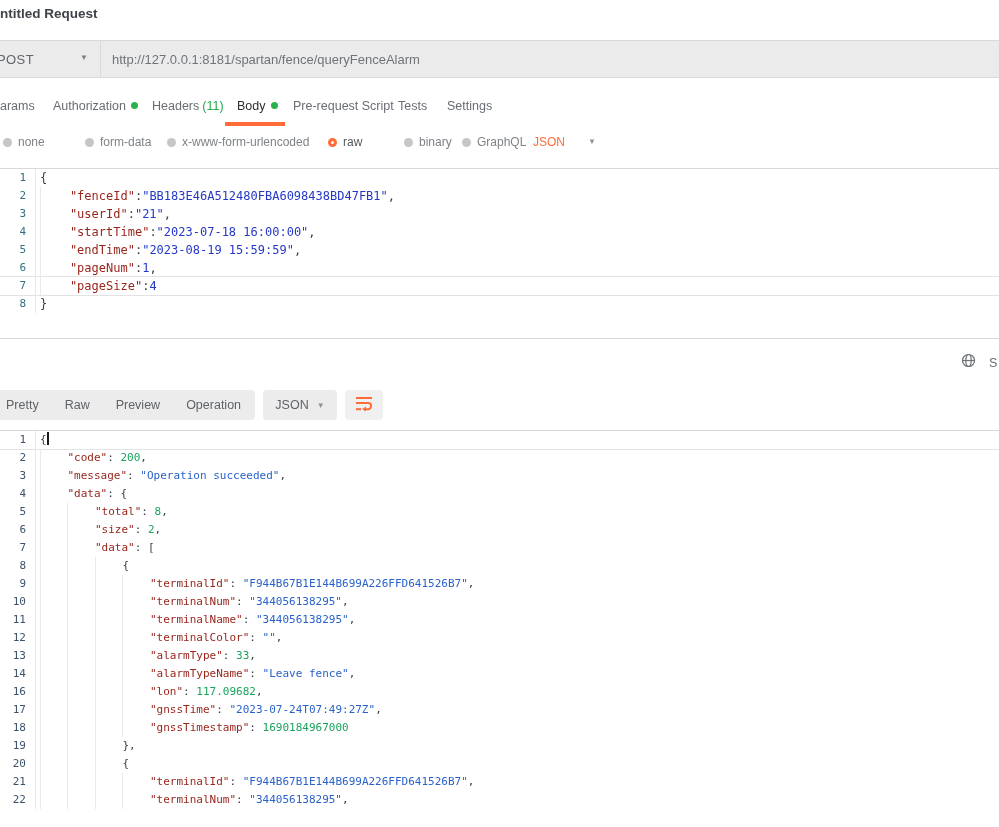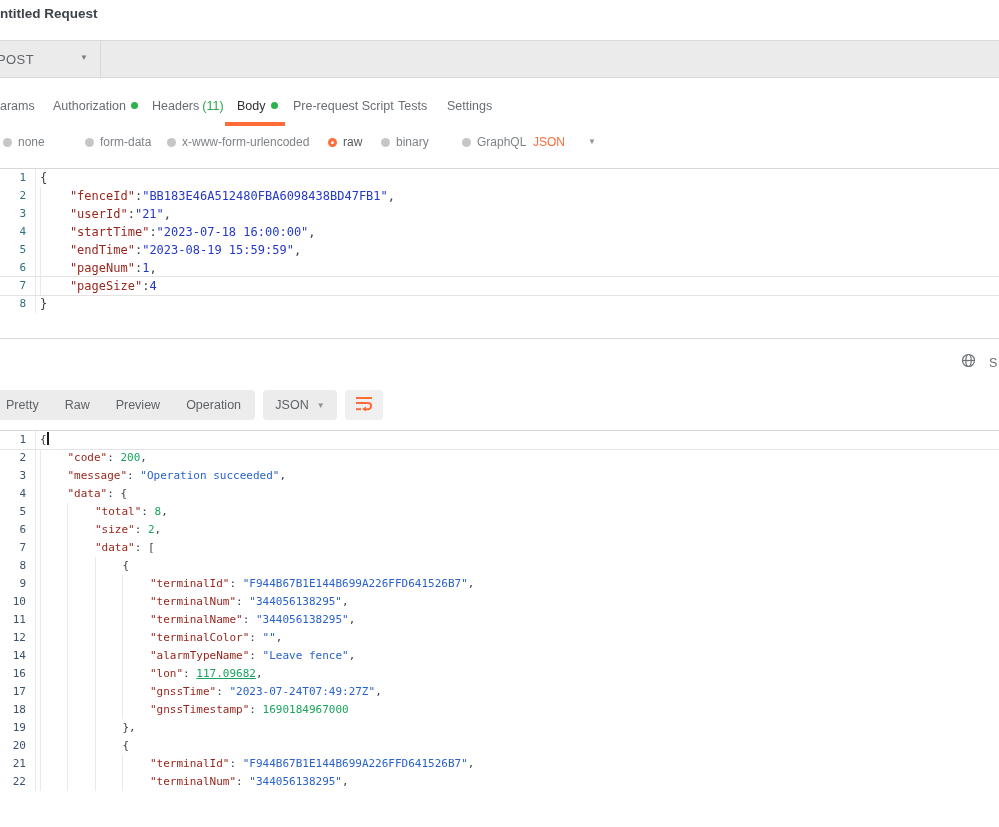--- a/index.html
+++ b/index.html
@@ -70,39 +70,40 @@
 <body>
 
 <div id="screen">
 
   <div class="abs win-title">ntitled Request</div>
 
   <div class="abs url-row">
     <span class="abs method">POST</span>
     <span class="abs method-caret">▼</span>
     <span class="abs method-sep"></span>
+    <span class="abs url-text">http://127.0.0.1:8181/spartan/fence/queryFenceAlarm</span>
   </div>
 
   <div class="abs req-tabs">
     <span class="tab" style="left:0">arams</span>
     <span class="tab" style="left:53px"><span>Authorization</span><span class="dot" style="background: rgb(43, 178, 76);"></span></span>
     <span class="tab" style="left:152px"><span>Headers</span><span class="count count-green" style="color: rgb(42, 166, 76);">(11)</span></span>
     <span class="tab tab-active" style="left:237px"><span>Body</span><span class="dot" style="background: rgb(43, 178, 76);"></span></span>
     <span class="tab" style="left:293px">Pre-request Script</span>
     <span class="tab" style="left:398px">Tests</span>
     <span class="tab" style="left:447px">Settings</span>
     <span class="abs tab-underline accent-bg" style="background: rgb(255, 108, 55);"></span>
   </div>
 
   <div class="abs radio-row">
     <span class="radio-item" style="left:3px"><span class="rdot"></span><span>none</span></span>
     <span class="radio-item" style="left:85px"><span class="rdot"></span><span>form-data</span></span>
     <span class="radio-item" style="left:167px"><span class="rdot"></span><span>x-www-form-urlencoded</span></span>
     <span class="radio-item" style="left:328px;color:#55585c"><span class="rdot rdot-sel"></span><span>raw</span></span>
-    <span class="radio-item" style="left:381px"><span class="rdot"></span><span>binary</span></span>
+    <span class="radio-item" style="left:404px"><span class="rdot"></span><span>binary</span></span>
     <span class="radio-item" style="left:462px"><span class="rdot"></span><span>GraphQL</span></span>
     <span class="radio-item accent-fg" style="left: 533px; color: rgb(255, 108, 55);">JSON</span>
     <span class="radio-item caret-sm" style="left:588px;top:9px">▼</span>
   </div>
 
   <div class="abs editor req-editor" id="req-editor">
       <div class="code-row">
         <span class="gutter">1</span>
         <span class="code"><span style="color: rgb(58, 61, 65);">{</span></span>
       </div>
@@ -210,26 +211,30 @@
       </div>
       <div class="code-row">
         <span class="gutter">11</span>
         <span class="code"><span class="iguide"></span><span class="iguide"></span><span class="iguide"></span><span class="iguide"></span><span style="color: rgb(153, 38, 29);">"terminalName"</span><span style="color: rgb(58, 61, 65);">:</span><span style="color: rgb(58, 61, 65);"> </span><span style="color: rgb(42, 98, 201);">"344056138295"</span><span style="color: rgb(58, 61, 65);">,</span></span>
       </div>
       <div class="code-row">
         <span class="gutter">12</span>
         <span class="code"><span class="iguide"></span><span class="iguide"></span><span class="iguide"></span><span class="iguide"></span><span style="color: rgb(153, 38, 29);">"terminalColor"</span><span style="color: rgb(58, 61, 65);">:</span><span style="color: rgb(58, 61, 65);"> </span><span style="color: rgb(42, 98, 201);">""</span><span style="color: rgb(58, 61, 65);">,</span></span>
       </div>
       <div class="code-row">
+        <span class="gutter">13</span>
+        <span class="code"><span class="iguide"></span><span class="iguide"></span><span class="iguide"></span><span class="iguide"></span><span style="color: rgb(153, 38, 29);">"alarmType"</span><span style="color: rgb(58, 61, 65);">:</span><span style="color: rgb(58, 61, 65);"> </span><span style="color: rgb(26, 163, 92);">33</span><span style="color: rgb(58, 61, 65);">,</span></span>
+      </div>
+      <div class="code-row">
         <span class="gutter">14</span>
         <span class="code"><span class="iguide"></span><span class="iguide"></span><span class="iguide"></span><span class="iguide"></span><span style="color: rgb(153, 38, 29);">"alarmTypeName"</span><span style="color: rgb(58, 61, 65);">:</span><span style="color: rgb(58, 61, 65);"> </span><span style="color: rgb(42, 98, 201);">"Leave fence"</span><span style="color: rgb(58, 61, 65);">,</span></span>
       </div>
       <div class="code-row">
         <span class="gutter">16</span>
-        <span class="code"><span class="iguide"></span><span class="iguide"></span><span class="iguide"></span><span class="iguide"></span><span style="color: rgb(153, 38, 29);">"lon"</span><span style="color: rgb(58, 61, 65);">:</span><span style="color: rgb(58, 61, 65);"> </span><span style="color: rgb(26, 163, 92); text-decoration: underline;">117.09682</span><span style="color: rgb(58, 61, 65);">,</span></span>
+        <span class="code"><span class="iguide"></span><span class="iguide"></span><span class="iguide"></span><span class="iguide"></span><span style="color: rgb(153, 38, 29);">"lon"</span><span style="color: rgb(58, 61, 65);">:</span><span style="color: rgb(58, 61, 65);"> </span><span style="color: rgb(26, 163, 92);">117.09682</span><span style="color: rgb(58, 61, 65);">,</span></span>
       </div>
       <div class="code-row">
         <span class="gutter">17</span>
         <span class="code"><span class="iguide"></span><span class="iguide"></span><span class="iguide"></span><span class="iguide"></span><span style="color: rgb(153, 38, 29);">"gnssTime"</span><span style="color: rgb(58, 61, 65);">:</span><span style="color: rgb(58, 61, 65);"> </span><span style="color: rgb(42, 98, 201);">"2023-07-24T07:49:27Z"</span><span style="color: rgb(58, 61, 65);">,</span></span>
       </div>
       <div class="code-row">
         <span class="gutter">18</span>
         <span class="code"><span class="iguide"></span><span class="iguide"></span><span class="iguide"></span><span class="iguide"></span><span style="color: rgb(153, 38, 29);">"gnssTimestamp"</span><span style="color: rgb(58, 61, 65);">:</span><span style="color: rgb(58, 61, 65);"> </span><span style="color: rgb(26, 163, 92);">1690184967000</span></span>
       </div>
       <div class="code-row">

